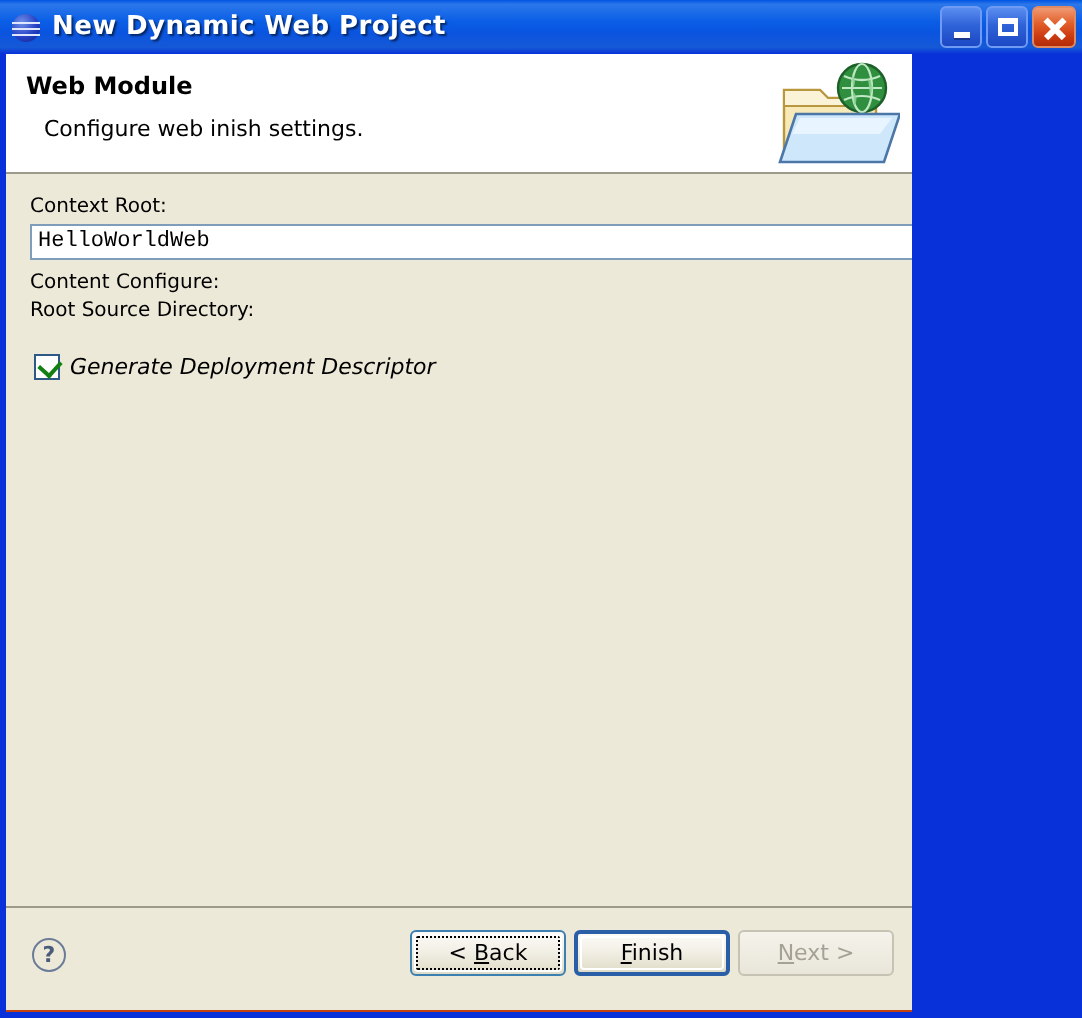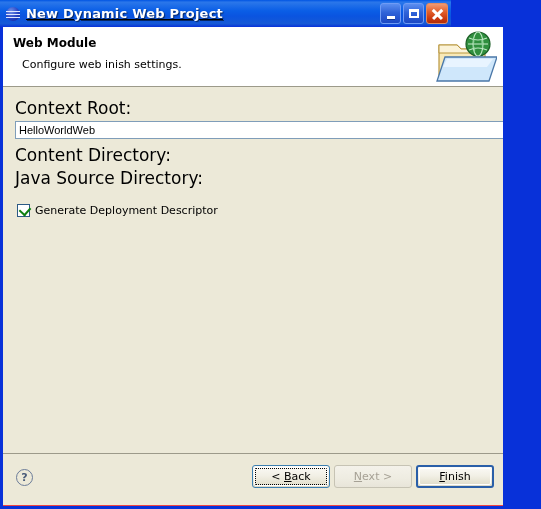--- a/index.html
+++ b/index.html
@@ -20,30 +20,29 @@
     height: 509px;
     box-sizing: border-box;
     background: #0831d9;
     overflow: hidden;
   }
 
   
   .titlebar {
     position: absolute;
     left: 0; top: 0;
-    width: 451px;
+    width: 541px;
     height: 27px;
     background: linear-gradient(to bottom,
        #0054e3 0%, #2b77ea 8%, #0a5ee6 40%,
        #0a54e0 60%, #1659d6 88%, #0831d9 100%);
     display: flex;
     align-items: center;
     padding-left: 5px;
     box-sizing: border-box;
-    text-decoration: underline;
   }
   .title-icon {
     width: 16px; height: 16px;
     margin-right: 5px;
     flex: none;
     position: relative;
   }
   .title-icon .globe {
     position: absolute;
     left: 1px; top: 1px;
@@ -121,23 +120,23 @@
     background: #ffffff;
   }
   .tb-close .x1 { transform: rotate(45deg); }
   .tb-close .x2 { transform: rotate(-45deg); }
 
   
   .client {
     position: absolute;
     left: 3px;
     top: 27px;
-    width: 500px;
+    width: 453px;
     height: 479px;
-    background: #ef4444;
+    background: #c2410c;
     box-sizing: border-box;
     overflow: hidden;
   }
 
   
   .wiz-header {
     position: relative;
     height: 60px;
     background: #ffffff;
     border-bottom: 1px solid #9c9a8a;
@@ -168,44 +167,45 @@
 
   
   .body-area {
     position: relative;
     height: 366px;
     background: #ece9d8;
     padding: 0;
     box-sizing: border-box;
   }
   .field-label {
-    font-size: 17px;
+    font-size: 10px;
     color: #000000;
     margin: 0 0 3px 12px;
   }
   .field-label.first { padding-top: 11px; }
   .text-input {
     display: block;
     width: 511px;
     height: 18px;
     margin: 0 0 6px 12px;
     box-sizing: border-box;
     border: 1px solid #7f9db9;
     background: #ffffff;
-    font-family: Liberation Sans, sans-serif;
+    font-family: Liberation Mono, monospace;
     font-size: 11px;
     color: #000000;
     padding: 1px 3px;
     outline: none;
   }
 
   .check-row {
     display: flex;
     align-items: center;
     margin: 16px 0 0 14px;
+    font-style: italic;
   }
   .checkbox {
     width: 13px;
     height: 13px;
     box-sizing: border-box;
     border: 1px solid #2c5a84;
     background: #ffffff;
     position: relative;
     flex: none;
     margin-right: 5px;
@@ -350,23 +350,23 @@
         <path d="M10 28 L62 28 L54 52 L2 52 Z" fill="#cfe7fb" stroke="#4a77a8" stroke-width="1.3"></path>
         <path d="M12 30 L58 30 L52 38 L8 38 Z" fill="#eaf5ff" opacity="0.9"></path>
       </svg>
     </div>
 
     <div class="body-area">
 
       <div class="field-label first">Context Root:</div>
       <input class="text-input" type="text" value="HelloWorldWeb" style="">
 
-      <div class="field-label">Content Directory:</div>
-
-      <div class="field-label">Java Source Directory:</div>
+      <div class="field-label">Content Configure:</div>
+
+      <div class="field-label">Root Source Directory:</div>
 
       <div class="check-row">
         <div class="checkbox">
           <div class="tick"></div>
         </div>
         <div class="check-label">Generate Deployment Descriptor</div>
       </div>
 
     </div>
 
@@ -375,31 +375,31 @@
 
       <div class="btn-group">
 
         <div class="btn focused">
           <div class="inner"></div>
           <span class="lbl">
             <span>&lt; </span><span class="acc">B</span><span>ack</span>
           </span>
         </div>
 
-        <div class="btn disabled">
-          <span class="lbl">
-            <span></span><span class="acc">N</span><span>ext &gt;</span>
-          </span>
-        </div>
-
         <div class="btn default">
           <div class="inner"></div>
           <span class="lbl">
             <span></span><span class="acc">F</span><span>inish</span>
           </span>
         </div>
 
+        <div class="btn disabled">
+          <span class="lbl">
+            <span></span><span class="acc">N</span><span>ext &gt;</span>
+          </span>
+        </div>
+
 
       </div>
     </div>
 
   </div>
 </div>
 
 </body></html>

